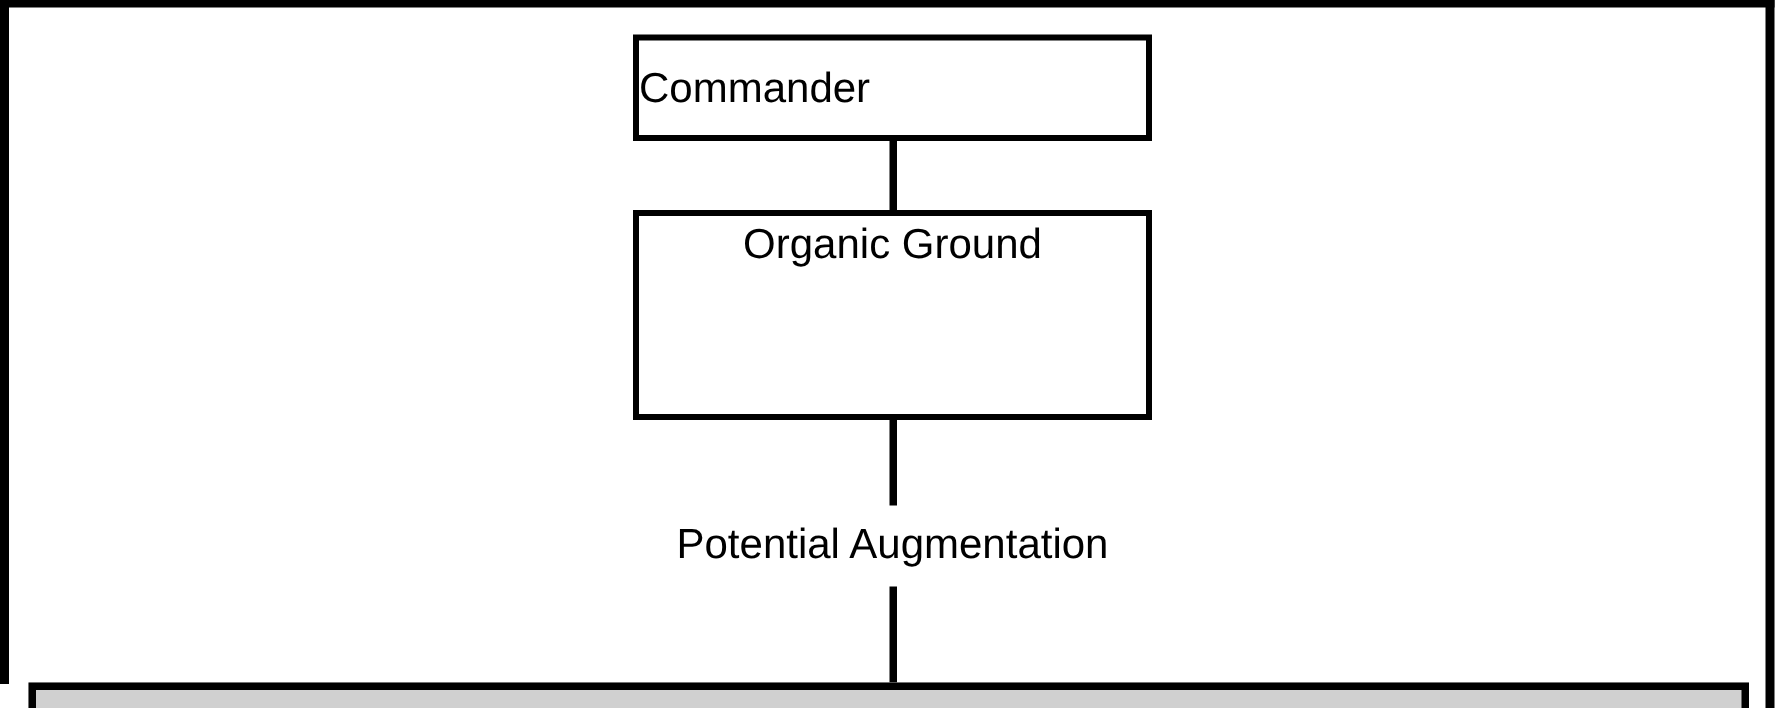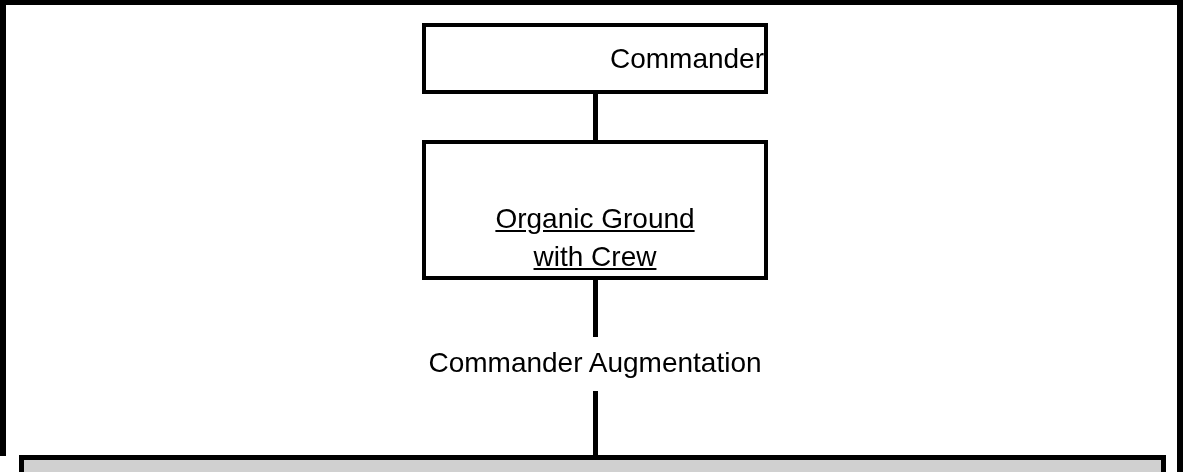--- a/index.html
+++ b/index.html
@@ -29,34 +29,33 @@
   .frame-right {
     position: absolute; left: 1177px; top: 0;
     width: 6px; height: 472px; background: #000;
   }
   .node {
     position: absolute;
     background: #ffffff;
     border: 4px solid #000;
     display: flex;
     align-items: center;
-    justify-content: flex-end;
+    justify-content: flex-start;
     text-align: center;
     font-size: 28px;
     line-height: 38px;
   }
   .node-commander {
     left: 422px; top: 23px;
     width: 346px; height: 71px;
   }
   .node-organic {
     left: 422px; top: 140px;
     width: 346px; height: 140px;
     flex-direction: column;
-    text-decoration: underline;
   }
   .connector {
     position: absolute;
     left: 593px;
     width: 5px;
     background: #000;
   }
   .connector-1 { top: 92px;  height: 50px; }
   .connector-2 { top: 278px; height: 59px; }
   .connector-3 { top: 391px; height: 64px; }
@@ -89,24 +88,23 @@
   <div class="frame-right"></div>
 
   <div class="node node-commander">
     <span>Commander</span>
   </div>
 
   <div class="connector connector-1"></div>
 
   <div class="node node-organic">
     <span>Organic Ground</span>
-    <span>with Crew</span>
   </div>
 
   <div class="connector connector-2"></div>
 
-  <div class="augmentation-label">Commander Augmentation</div>
+  <div class="augmentation-label">Potential Augmentation</div>
 
   <div class="connector connector-3"></div>
 
   <div class="gray-box"></div>
 
 </div>
 
 </body></html>

